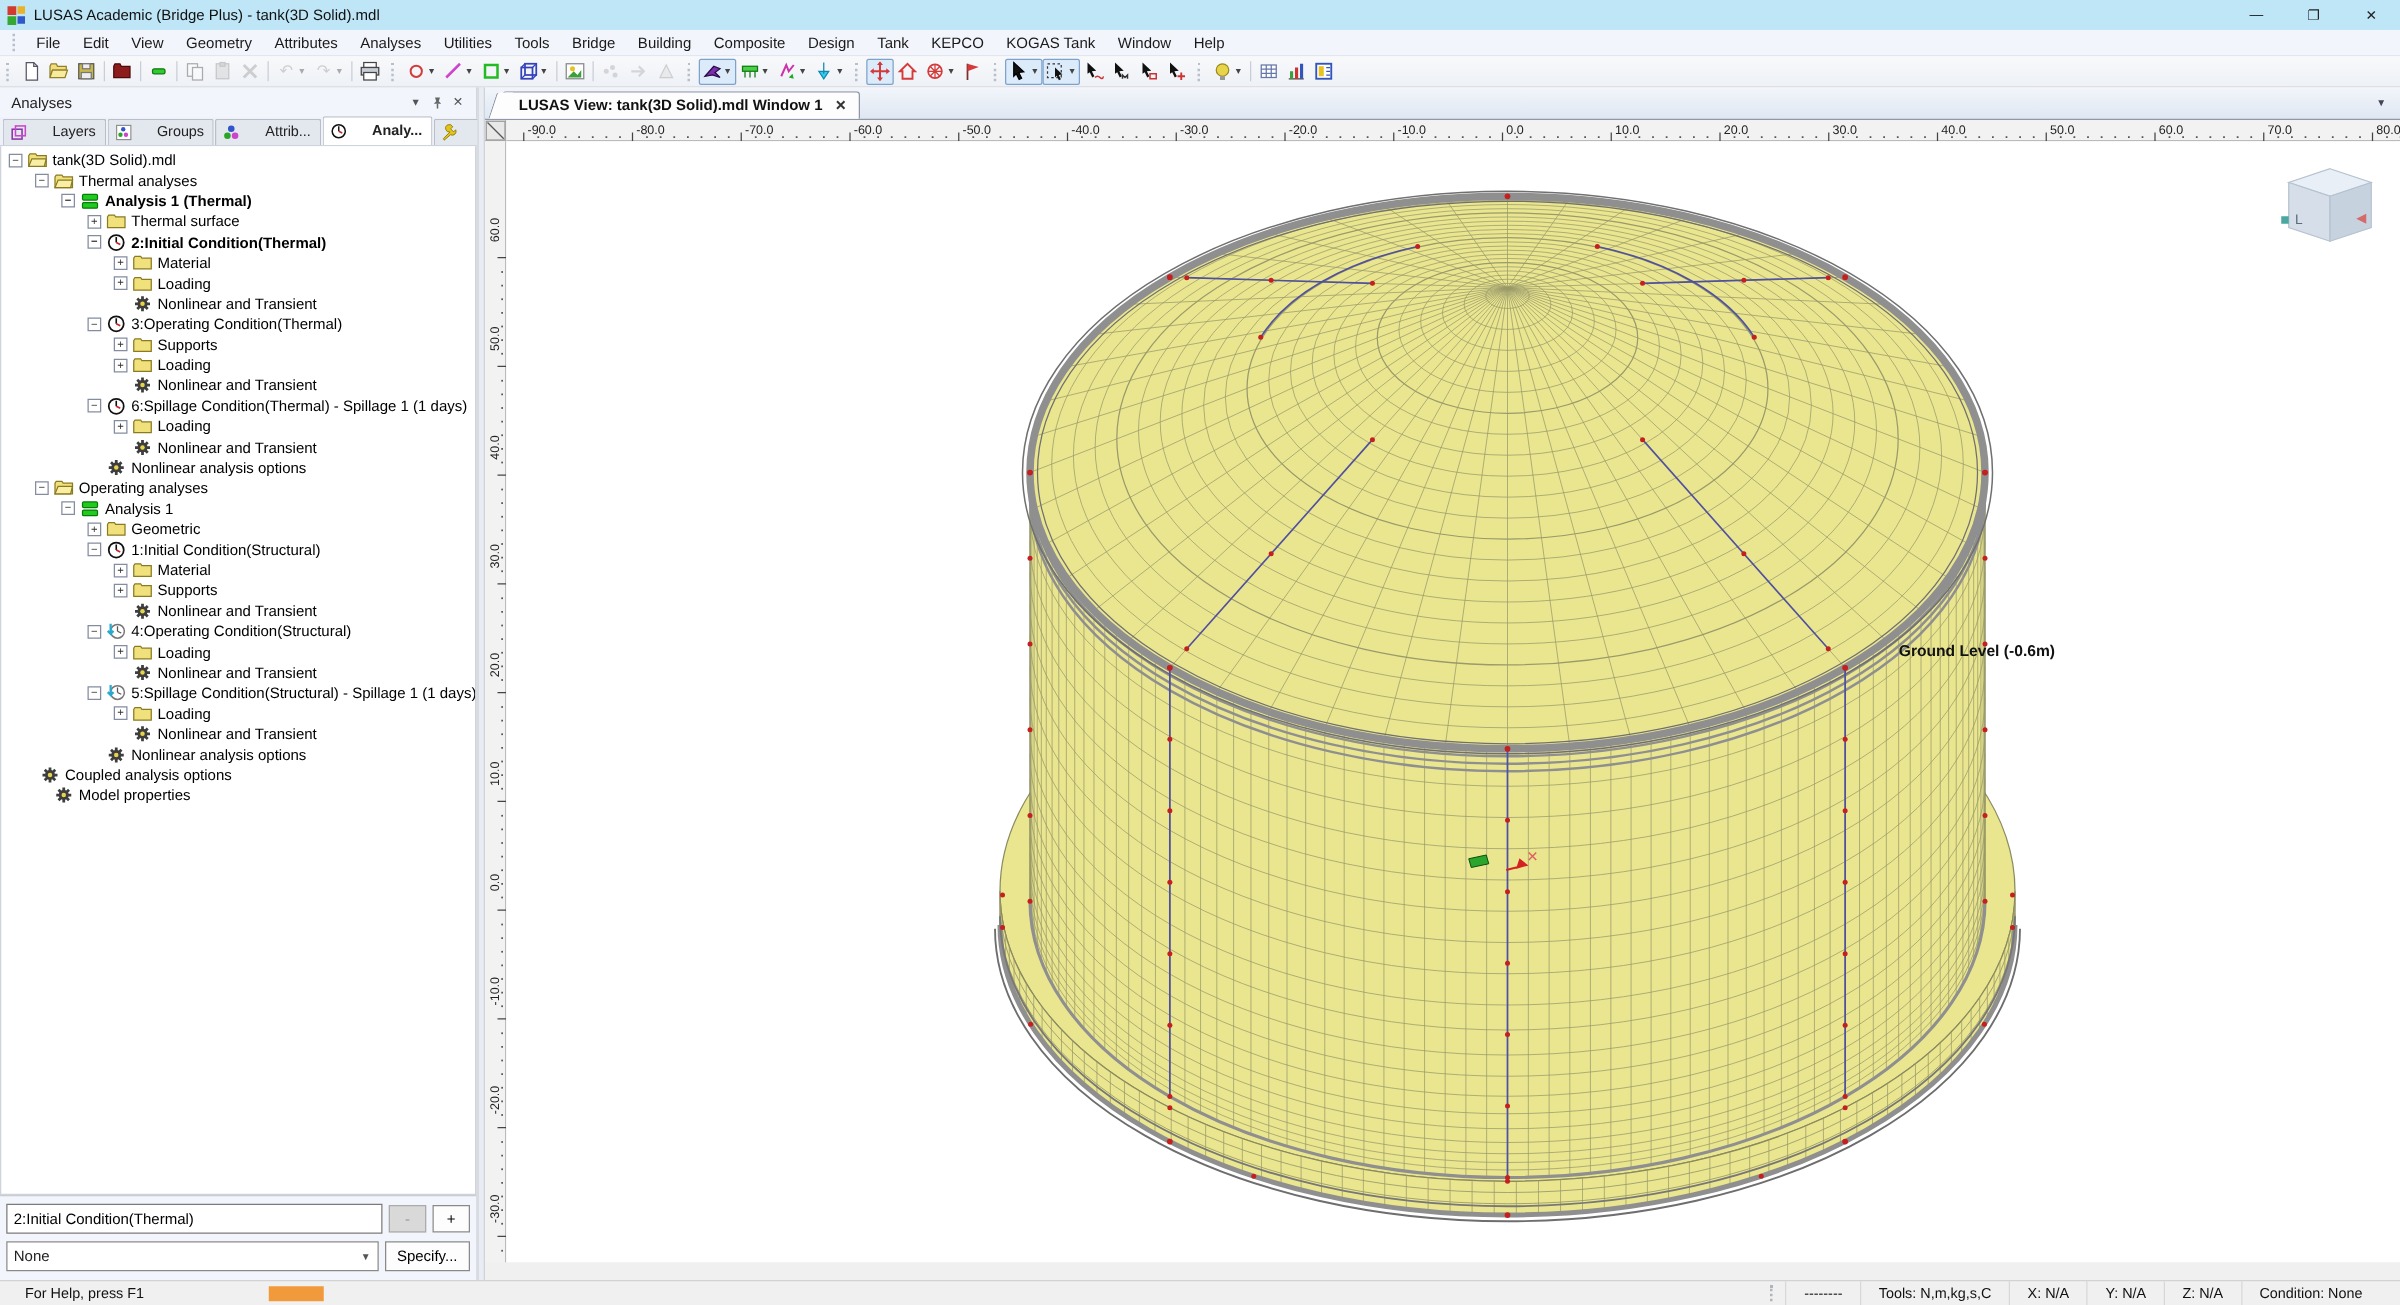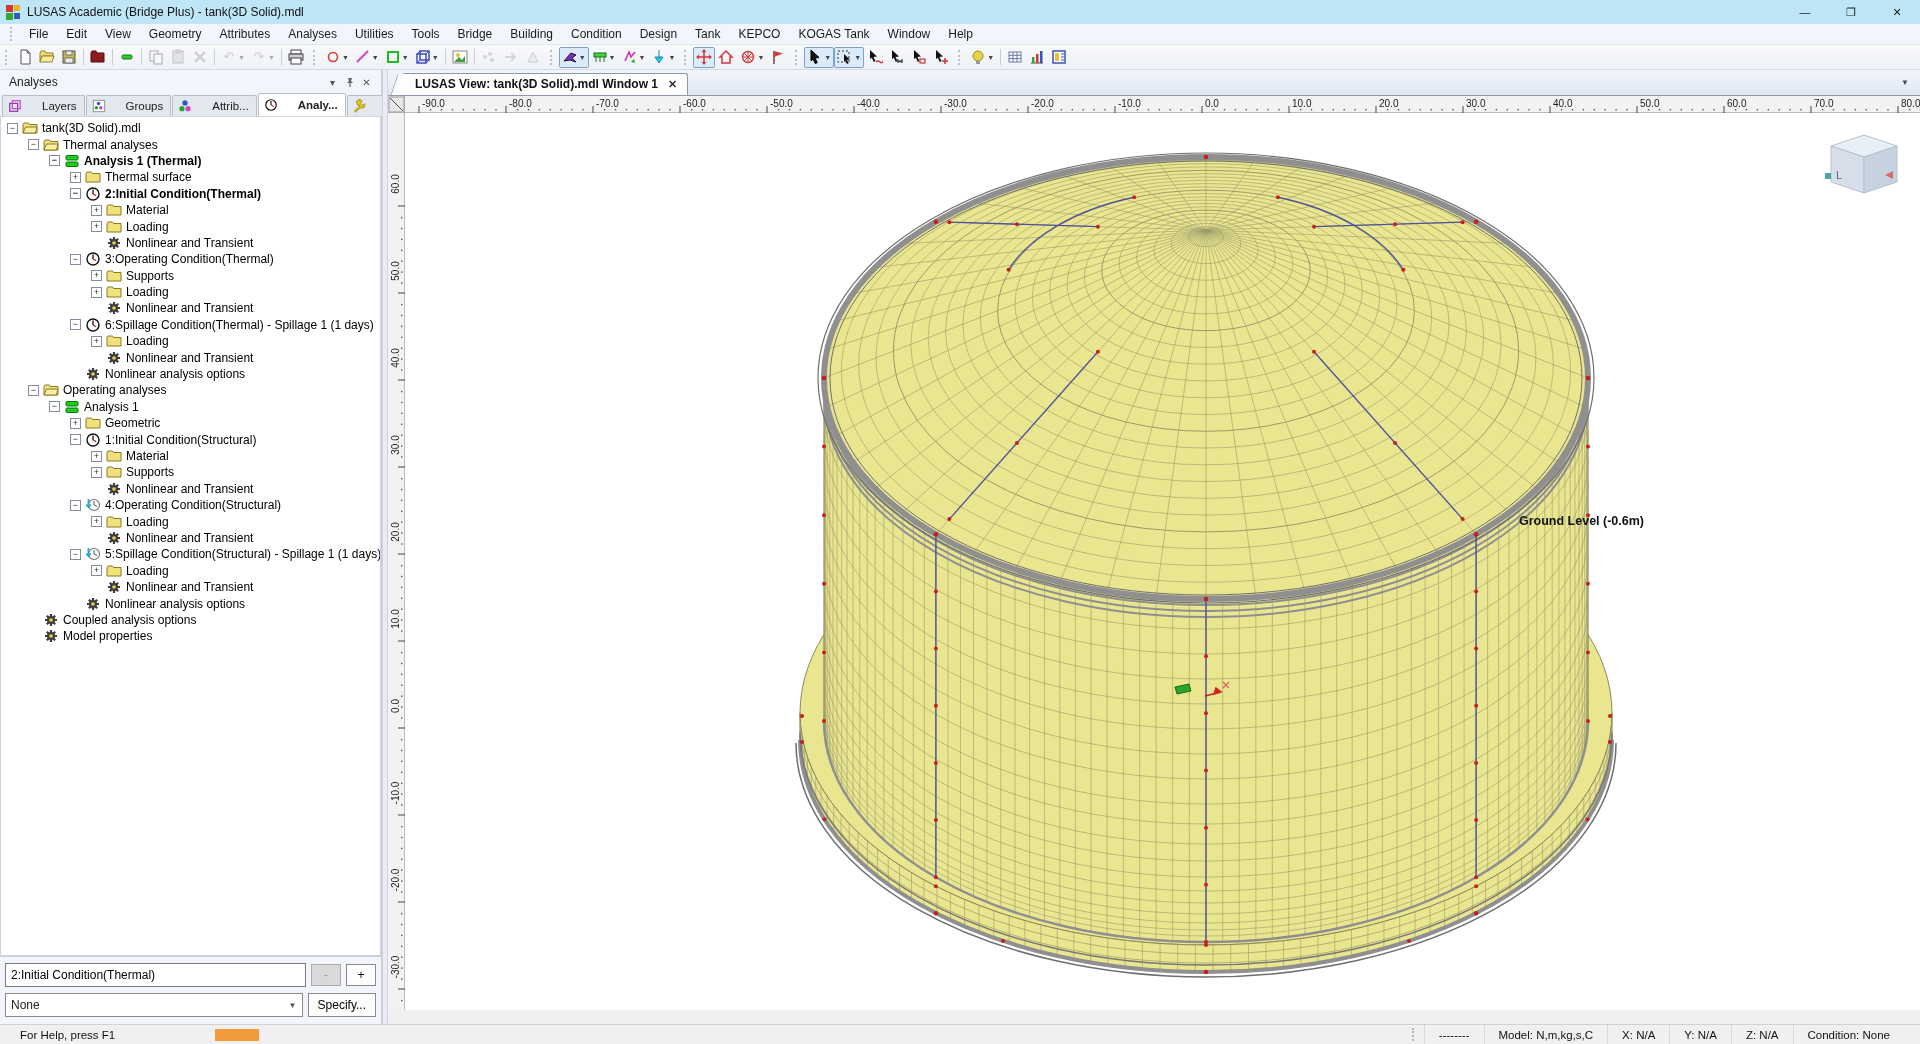--- a/index.html
+++ b/index.html
@@ -114,21 +114,21 @@
   <span class="menuitem">File</span>
       <span class="menuitem">Edit</span>
       <span class="menuitem">View</span>
       <span class="menuitem">Geometry</span>
       <span class="menuitem">Attributes</span>
       <span class="menuitem">Analyses</span>
       <span class="menuitem">Utilities</span>
       <span class="menuitem">Tools</span>
       <span class="menuitem">Bridge</span>
       <span class="menuitem">Building</span>
-      <span class="menuitem">Condition</span>
+      <span class="menuitem">Composite</span>
       <span class="menuitem">Design</span>
       <span class="menuitem">Tank</span>
       <span class="menuitem">KEPCO</span>
       <span class="menuitem">KOGAS Tank</span>
       <span class="menuitem">Window</span>
       <span class="menuitem">Help</span>
     </div>
 
   <div class="toolbar">
       <div class="tbgroup">
@@ -754,21 +754,21 @@
           </div>
           <div class="trow" style="padding-left: 69px;">
             <span class="texp none"></span>
             <span class="ticon"><svg viewBox="0 0 16 16">
                 <circle cx="8" cy="8" r="4" fill="#3e3e3e"></circle>
                 <path d="M8 2v12M2 8h12M3.8 3.8l8.4 8.4M12.2 3.8L3.8 12.2" stroke="#3e3e3e" stroke-width="2.2"></path>
                 <circle cx="8" cy="8" r="1.8" fill="#e8d44a"></circle>
               </svg></span>
             <span>Nonlinear analysis options</span>
           </div>
-          <div class="trow" style="padding-left: 27px; text-align: right;">
+          <div class="trow" style="padding-left: 16px; text-align: right;">
             <span class="texp none"></span>
             <span class="ticon"><svg viewBox="0 0 16 16">
                 <circle cx="8" cy="8" r="4" fill="#3e3e3e"></circle>
                 <path d="M8 2v12M2 8h12M3.8 3.8l8.4 8.4M12.2 3.8L3.8 12.2" stroke="#3e3e3e" stroke-width="2.2"></path>
                 <circle cx="8" cy="8" r="1.8" fill="#e8d44a"></circle>
               </svg></span>
             <span>Coupled analysis options</span>
           </div>
           <div class="trow" style="padding-left: 27px;">
             <span class="texp none"></span>
@@ -1415,21 +1415,21 @@
     </div>
   </div>
 
   <div class="statusbar">
     <span class="st-help">For Help, press F1</span>
     <span class="st-orange"></span>
     <div class="st-right">
       <span class="st-grip"></span>
 
       <span class="st-field">--------</span>
-        <span class="st-field">Model: N,m,kg,s,C</span>
+        <span class="st-field">Tools: N,m,kg,s,C</span>
         <span class="st-field">X: N/A</span>
         <span class="st-field">Y: N/A</span>
         <span class="st-field">Z: N/A</span>
         <span class="st-field">Condition: None</span>
         <span class="st-resize"></span>
     </div>
   </div>
 </div>
 
 </body></html>

